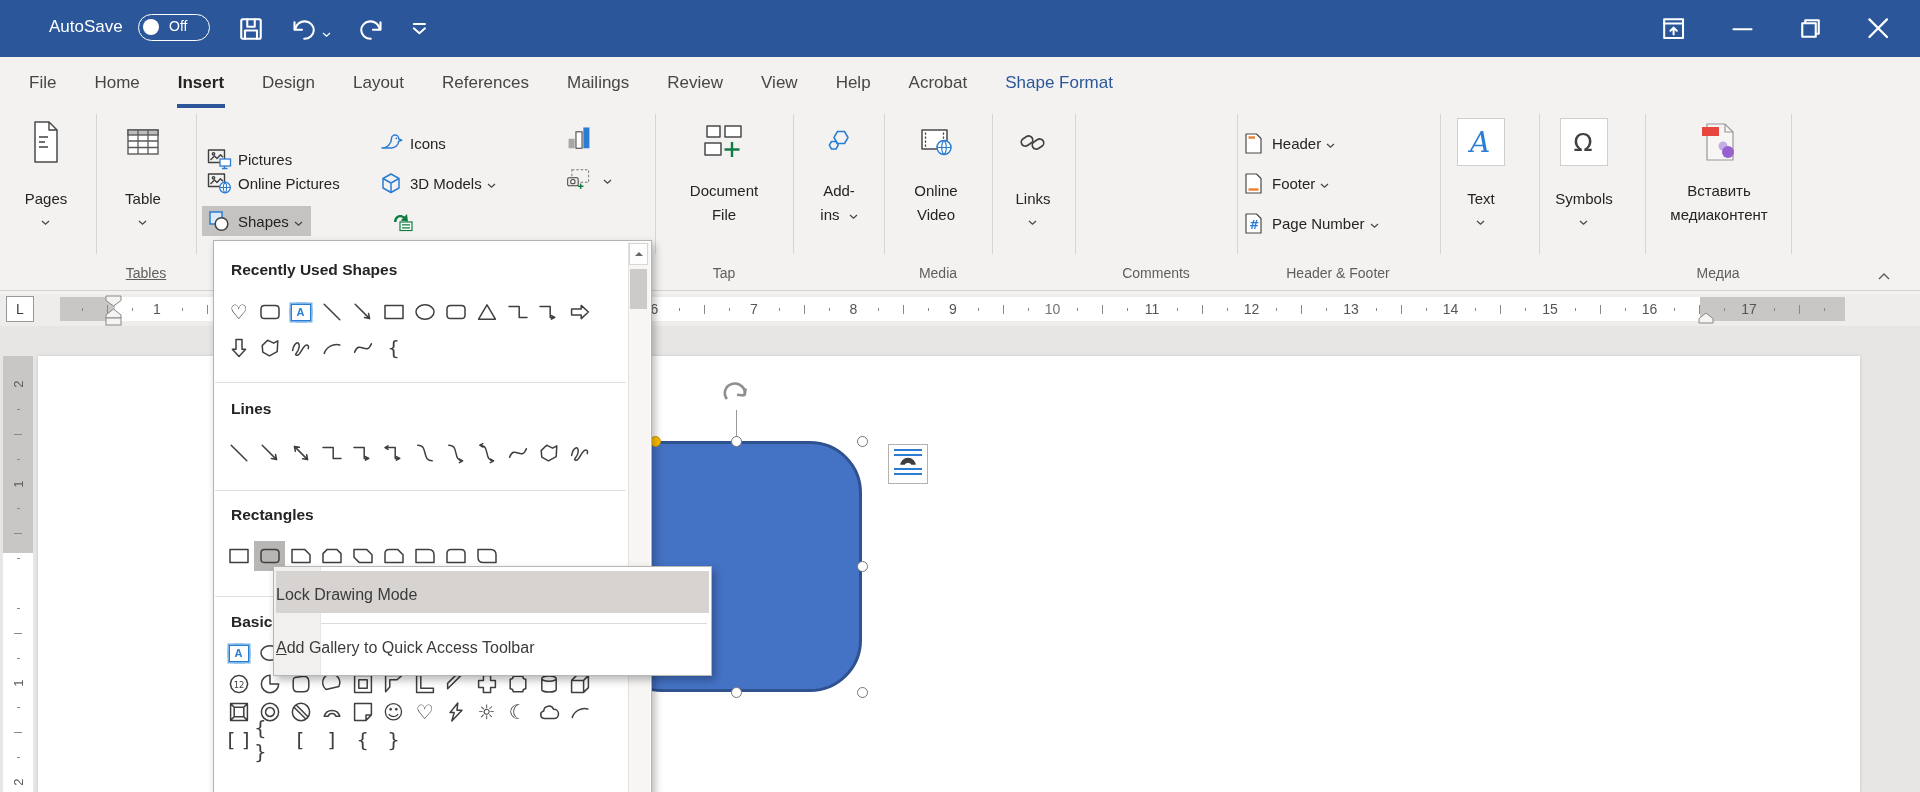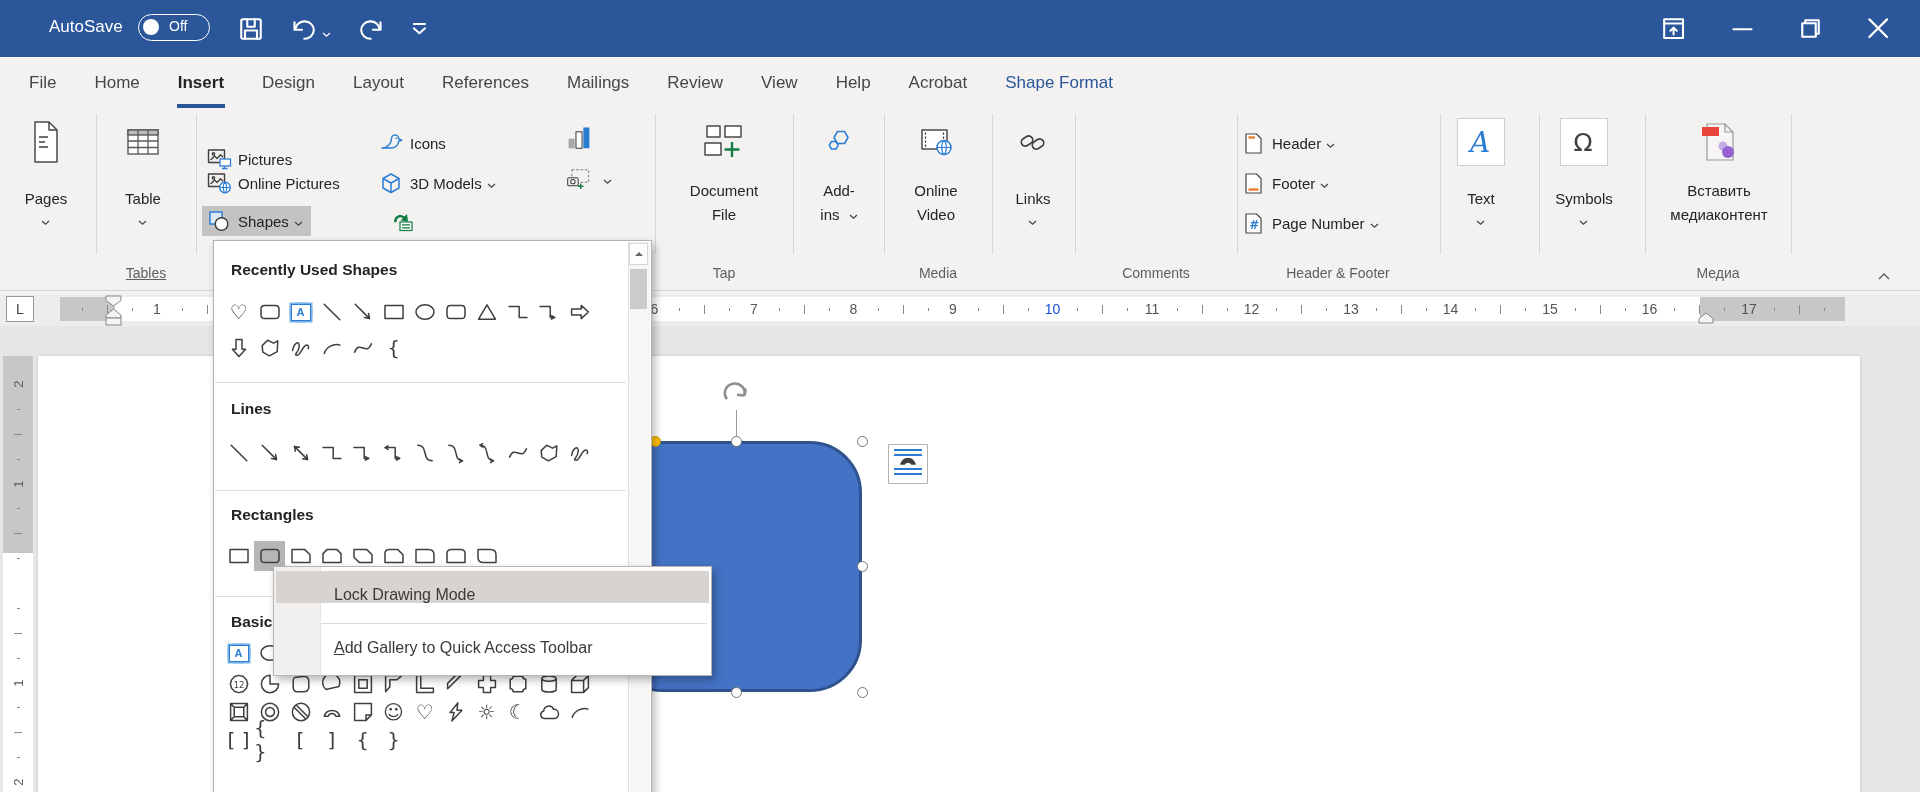--- a/index.html
+++ b/index.html
@@ -32,21 +32,21 @@
      border:1px solid #b5b2b0;box-shadow:3px 4px 8px rgba(0,0,0,.28);z-index:50;}
   .smhead{position:absolute;left:17px;font-size:15.5px;font-weight:700;color:#252423;}
   .smrow{position:absolute;left:9px;display:flex;}
   .smcell{width:31px;height:30px;display:flex;align-items:center;justify-content:center;}
   .smcell.hl{background:#b8b6b4;}
   .smsep{position:absolute;left:1px;width:411px;height:1px;background:#e1dfdd;}
   .glyphchar{font-size:20px;color:#3f3f3f;line-height:24px;font-family:"DejaVu Sans",sans-serif;}
   #ctxmenu{left:273px;top:566px;width:437px;height:108px;background:#fff;
      border:1px solid #b8b6b4;box-shadow:3px 4px 8px rgba(0,0,0,.28);z-index:60;}
   .cmgutter{position:absolute;left:0;top:0;width:46px;height:100%;background:#f1f0ee;border-right:1px solid #e8e6e4;}
-  .cmitem{position:absolute;left:2px;right:2px;height:32px;line-height:47px;font-size:16px;color:#3b3a39;padding-left:58px;}
+  .cmitem{position:absolute;left:2px;right:2px;height:42px;line-height:47px;font-size:16px;color:#3b3a39;}
   .cmitem.hl{background:#d6d3d1;}
   .handle{position:absolute;width:11px;height:11px;border-radius:50%;background:#fff;border:1.5px solid #767676;box-sizing:border-box;z-index:5;}
   .tick{position:absolute;background:#8a8886;}
 </style>
 </head>
 <body>
 
 <div id="root" class="noselect">
   <div id="titlebar" class="abs">
     <span class="abs" style="left:49px;top:17px;font-size:17px;">AutoSave</span>
@@ -398,21 +398,21 @@
       <div class="abs" style="left: 115px; top: 3px; width: 1585px; height: 24px; background: rgb(255, 255, 255);"></div>
       <div class="abs" style="left: 147px; top: 3px; width: 20px; height: 24px; line-height: 24px; text-align: center; font-size: 14px; color: rgb(85, 85, 85);">1</div>
       <div class="abs" style="left: 246.5px; top: 3px; width: 20px; height: 24px; line-height: 24px; text-align: center; font-size: 14px; color: rgb(85, 85, 85);">2</div>
       <div class="abs" style="left: 346px; top: 3px; width: 20px; height: 24px; line-height: 24px; text-align: center; font-size: 14px; color: rgb(85, 85, 85);">3</div>
       <div class="abs" style="left: 445.5px; top: 3px; width: 20px; height: 24px; line-height: 24px; text-align: center; font-size: 14px; color: rgb(85, 85, 85);">4</div>
       <div class="abs" style="left: 545px; top: 3px; width: 20px; height: 24px; line-height: 24px; text-align: center; font-size: 14px; color: rgb(85, 85, 85);">5</div>
       <div class="abs" style="left: 644.5px; top: 3px; width: 20px; height: 24px; line-height: 24px; text-align: center; font-size: 14px; color: rgb(85, 85, 85);">6</div>
       <div class="abs" style="left: 744px; top: 3px; width: 20px; height: 24px; line-height: 24px; text-align: center; font-size: 14px; color: rgb(85, 85, 85);">7</div>
       <div class="abs" style="left: 843.5px; top: 3px; width: 20px; height: 24px; line-height: 24px; text-align: center; font-size: 14px; color: rgb(85, 85, 85);">8</div>
       <div class="abs" style="left: 943px; top: 3px; width: 20px; height: 24px; line-height: 24px; text-align: center; font-size: 14px; color: rgb(85, 85, 85);">9</div>
-      <div class="abs" style="left: 1042.5px; top: 3px; width: 20px; height: 24px; line-height: 24px; text-align: center; font-size: 14px; color: #1d4ed8;">10</div>
+      <div class="abs" style="left: 1042.5px; top: 3px; width: 20px; height: 24px; line-height: 24px; text-align: center; font-size: 14px; color: #737373;">10</div>
       <div class="abs" style="left: 1142px; top: 3px; width: 20px; height: 24px; line-height: 24px; text-align: center; font-size: 14px; color: rgb(85, 85, 85);">11</div>
       <div class="abs" style="left: 1241.5px; top: 3px; width: 20px; height: 24px; line-height: 24px; text-align: center; font-size: 14px; color: rgb(85, 85, 85);">12</div>
       <div class="abs" style="left: 1341px; top: 3px; width: 20px; height: 24px; line-height: 24px; text-align: center; font-size: 14px; color: rgb(85, 85, 85);">13</div>
       <div class="abs" style="left: 1440.5px; top: 3px; width: 20px; height: 24px; line-height: 24px; text-align: center; font-size: 14px; color: rgb(85, 85, 85);">14</div>
       <div class="abs" style="left: 1540px; top: 3px; width: 20px; height: 24px; line-height: 24px; text-align: center; font-size: 14px; color: rgb(85, 85, 85);">15</div>
       <div class="abs" style="left: 1639.5px; top: 3px; width: 20px; height: 24px; line-height: 24px; text-align: center; font-size: 14px; color: rgb(85, 85, 85);">16</div>
       <div class="abs" style="left: 1739px; top: 3px; width: 20px; height: 24px; line-height: 24px; text-align: center; font-size: 14px; color: rgb(85, 85, 85);">17</div>
       <div class="tick" style="left: 82.375px; top: 13.5px; width: 1px; height: 3px;"></div>
       <div class="tick" style="left: 107.25px; top: 10.5px; width: 1px; height: 9px;"></div>
       <div class="tick" style="left: 132.125px; top: 13.5px; width: 1px; height: 3px;"></div>

